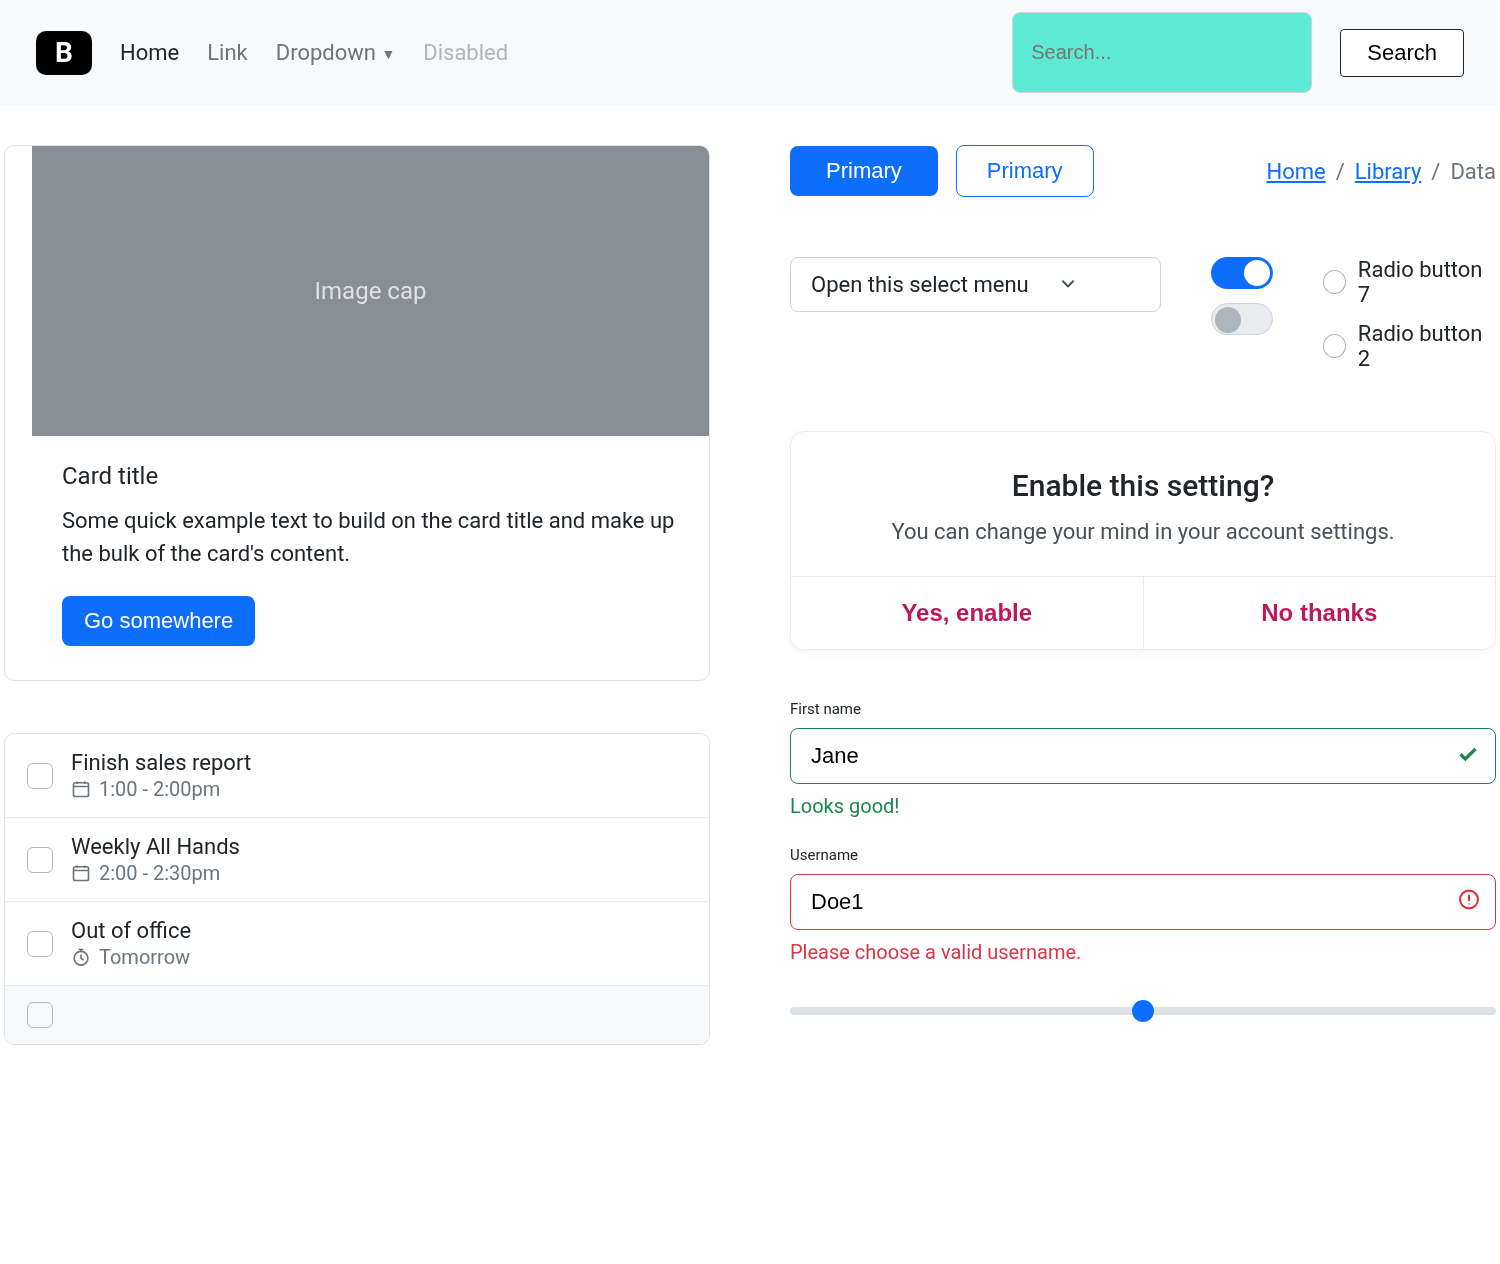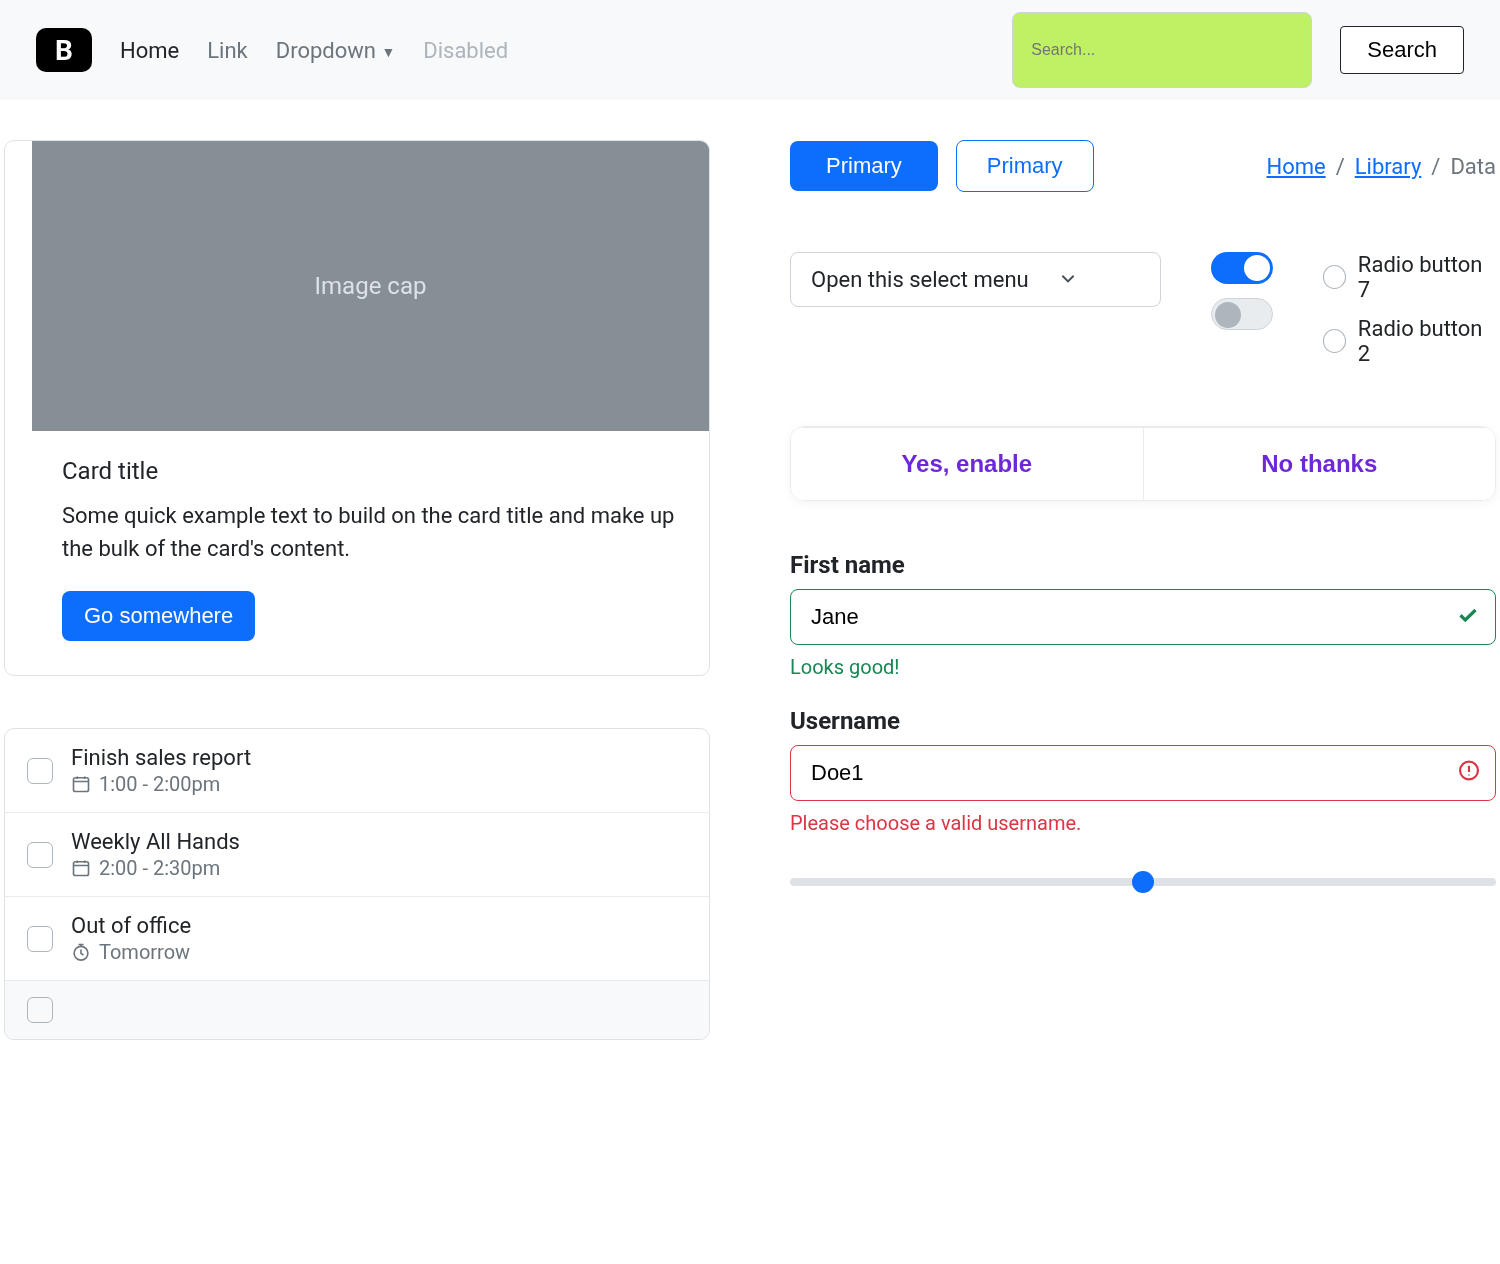--- a/index.html
+++ b/index.html
@@ -33,26 +33,26 @@
     width: 10px; height: 100%;
     background: #000;
   }
   .logo-inner { position: relative; z-index:1; }
   .navlink { color: #212529; font-size: 22px; cursor: pointer; }
   .navlink.muted { color: #6c757d; }
   .navlink.disabled { color: #adb5bd; cursor: default; }
   .navlink .caret { font-size: 14px; vertical-align: middle; }
   .nav-spacer { flex: 1; }
   .search-input {
-    font-size: 16px;
+    font-size: 20px;
     padding: 28px 18px;
     border: 1px solid #ced4da;
     border-radius: 8px;
     width: 300px;
-    background: #bef264;
+    background: #5eead4;
     color: #6c757d;
   }
   .search-btn {
     font-size: 22px;
     padding: 10px 26px;
     border: 1.5px solid #212529;
     border-radius: 4px;
     background: #fff;
     cursor: pointer;
   }
@@ -146,27 +146,27 @@
     border-radius: 14px;
     box-shadow: 0 2px 10px rgba(0,0,0,0.05);
     overflow: hidden;
   }
   .dialog-body { padding: 36px 40px 28px; text-align:center; }
   .dialog-title { font-size: 30px; font-weight: 500; margin-bottom: 14px; }
   .dialog-text { font-size: 22px; color:#495057; line-height:1.4; }
   .dialog-actions { display:flex; border-top:1px solid #e9ecef; }
   .dialog-actions button {
     flex:1; background:#fff; border:none; padding:22px 0;
-    font-size:24px; font-weight:700; color:#6d28d9; cursor:pointer;
+    font-size:24px; font-weight:700; color:#be185d; cursor:pointer;
   }
   .dialog-actions button:first-child { border-right:1px solid #e9ecef; }
   
   .form { margin-top: 50px; }
   .field { margin-bottom: 28px; }
-  .field label { display:block; font-size:24px; margin-bottom:10px;font-weight:bold; }
+  .field label { display:block; font-size:15px; margin-bottom:10px; }
   .field .input-wrap { position:relative; }
   .field input {
     width:100%; font-size:22px; padding:14px 50px 14px 20px;
     border-radius:8px; border:1.5px solid;
   }
   .field.valid input { border-color:#198754; }
   .field.invalid input { border-color:#dc3545; }
   .feedback { font-size:20px; margin-top:10px; }
   .field.valid .feedback { color:#198754; }
   .field.invalid .feedback { color:#dc3545; }
@@ -295,20 +295,24 @@
           <span>Radio button 7</span>
         </div>
         <div class="radio">
           <div class="radio-circle"></div>
           <span>Radio button 2</span>
         </div>
       </div>
     </div>
 
     <div class="dialog">
+      <div class="dialog-body">
+        <div class="dialog-title">Enable this setting?</div>
+        <div class="dialog-text">You can change your mind in your account settings.</div>
+      </div>
       <div class="dialog-actions">
         <button>Yes, enable</button>
         <button>No thanks</button>
       </div>
     </div>
 
     <div class="form">
       <div class="field valid">
         <label>First name</label>
         <div class="input-wrap">

